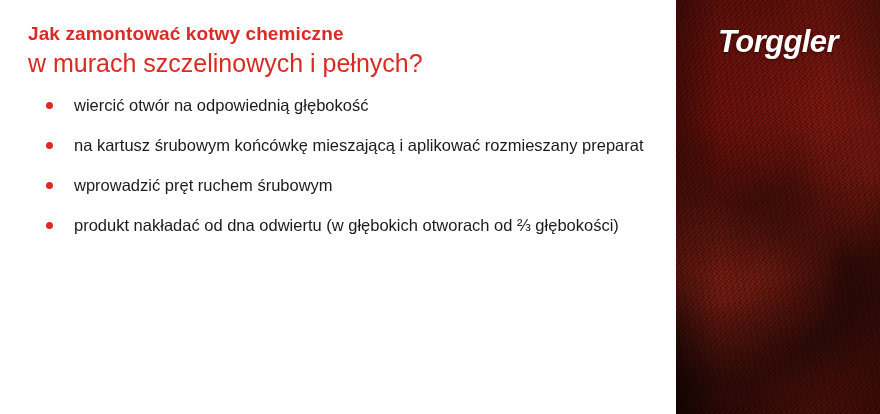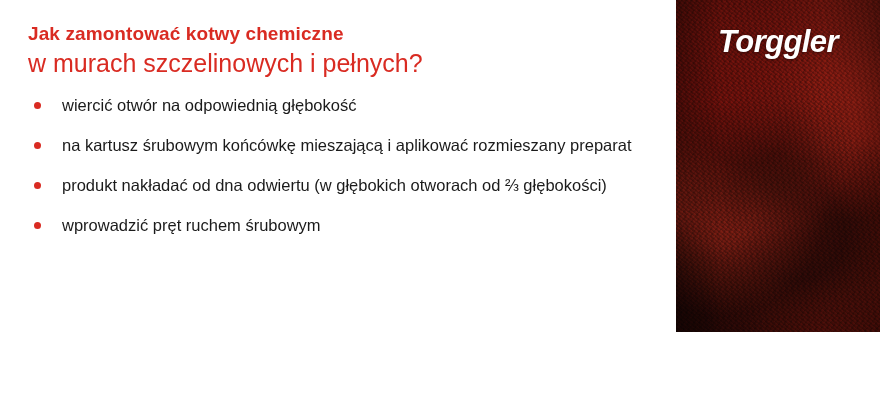--- a/index.html
+++ b/index.html
@@ -41,21 +41,21 @@
   }
   .title-line2 {
     color: #d92b22;
     font-size: 25px;
     font-weight: normal;
     line-height: 30px;
     margin: 0 8px 0 4px;
   }
   ul.bullets {
     list-style: none;
-    margin: 4px;
+    margin: 16px;
     padding: 0;
   }
   ul.bullets li {
     position: relative;
     padding-left: 34px;
     margin-bottom: 17px;
     font-size: 16.5px;
     line-height: 23px;
     color: #1b1b1b;
   }
@@ -68,21 +68,21 @@
     background: #d92b22;
     border-radius: 50%;
     display: block;
   }
   ul.bullets li .txt {
     display: block;
   }
   .photo {
     position: relative;
     width: 204px;
-    height: 332px;
+    height: 414px;
     overflow: hidden;
     background:
       radial-gradient(circle at 18% 12%, rgba(120,20,14,0.75) 0 18%, rgba(0,0,0,0) 46%),
       radial-gradient(circle at 72% 8%, rgba(160,40,26,0.6) 0 14%, rgba(0,0,0,0) 40%),
       radial-gradient(circle at 35% 38%, rgba(30,6,4,0.75) 0 16%, rgba(0,0,0,0) 44%),
       radial-gradient(circle at 85% 34%, rgba(150,34,22,0.55) 0 12%, rgba(0,0,0,0) 38%),
       radial-gradient(circle at 20% 62%, rgba(170,46,30,0.55) 0 15%, rgba(0,0,0,0) 42%),
       radial-gradient(circle at 60% 70%, rgba(36,8,6,0.8) 0 18%, rgba(0,0,0,0) 46%),
       radial-gradient(circle at 88% 88%, rgba(140,30,20,0.6) 0 16%, rgba(0,0,0,0) 44%),
       radial-gradient(circle at 12% 92%, rgba(26,5,4,0.8) 0 14%, rgba(0,0,0,0) 40%),
@@ -137,25 +137,25 @@
       <li>
         <span class="dot"></span>
         <span class="txt">wiercić otwór na odpowiednią głębokość</span>
       </li>
       <li>
         <span class="dot"></span>
         <span class="txt">na kartusz śrubowym końcówkę mieszającą i aplikować rozmieszany preparat</span>
       </li>
       <li>
         <span class="dot"></span>
-        <span class="txt">produkt nakładać od dna odwiertu (w głębokich otworach od ⅔ głębokości)</span>
+        <span class="txt">wprowadzić pręt ruchem śrubowym</span>
       </li>
       <li>
         <span class="dot"></span>
-        <span class="txt">wprowadzić pręt ruchem śrubowym</span>
+        <span class="txt">produkt nakładać od dna odwiertu (w głębokich otworach od ⅔ głębokości)</span>
       </li>
     </ul>
 
   </div>
 
   <div class="photo">
     <div class="grain"></div>
     <div class="shade"></div>
     <div class="brand">Torggler</div>
   </div>

